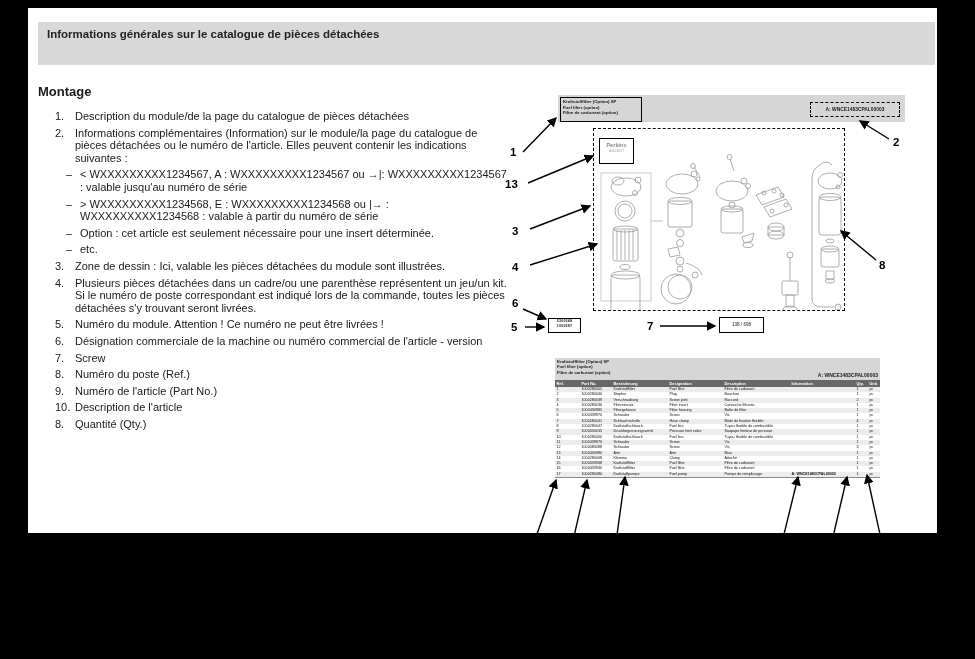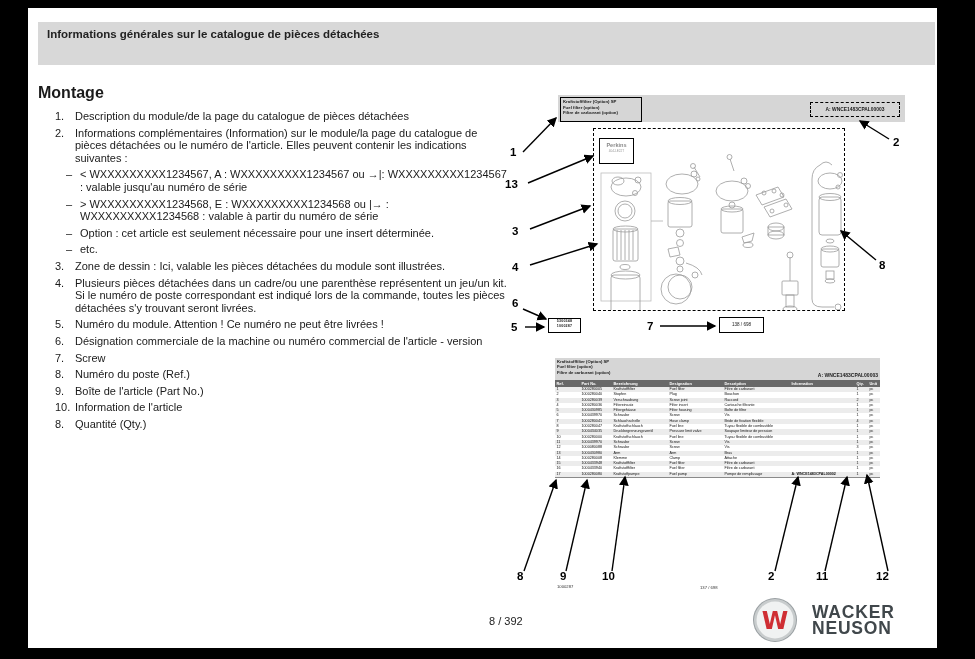--- a/index.html
+++ b/index.html
@@ -1,23 +1,23 @@
 <!DOCTYPE html>
 <html><head>
 <meta charset="utf-8">
 <style>
   html,body{margin:0;padding:0;background:#000;}
-  .page{position:relative;width:975px;height:659px;background:#000;overflow:hidden;
+  .page{position:relative;width:975px;height:533px;background:#000;overflow:hidden;
         font-family:"Liberation Sans",sans-serif;color:#1a1a1a;}
   .sheet{position:absolute;left:28px;top:8px;width:909px;height:640px;background:#ffffff;}
 
   
   .title-bar{position:absolute;left:38px;top:22px;width:897px;height:43px;background:#d8d8d8;}
   .title-bar .t{position:absolute;left:9px;top:6px;font-size:11.5px;font-weight:bold;color:#222;}
-  .section-title{position:absolute;left:38px;top:84px;font-size:16px;font-weight:bold;}
+  .section-title{position:absolute;left:38px;top:84px;font-size:13px;font-weight:bold;}
 
   
   .instructions{position:absolute;left:55px;top:110px;width:452px;font-size:11px;line-height:12.6px;}
   .li{display:flex;margin-bottom:4px;}
   .li .num{width:20px;flex:none;}
   .li .txt{flex:1;}
   .li.sub{margin-left:11px;}
   .li.sub .num{width:14px;}
 
   
@@ -146,26 +146,26 @@
         <span class="txt">Screw</span>
       </div>
 
       <div class="li item">
         <span class="num">8.</span>
         <span class="txt">Numéro du poste (Ref.)</span>
       </div>
 
       <div class="li item">
         <span class="num">9.</span>
-        <span class="txt">Boîte de l'article (Part No.)</span>
+        <span class="txt">Numéro de l'article (Part No.)</span>
       </div>
 
       <div class="li item">
         <span class="num">10.</span>
-        <span class="txt">Information de l'article</span>
+        <span class="txt">Description de l'article</span>
       </div>
 
       <div class="li item">
         <span class="num">8.</span>
         <span class="txt">Quantité (Qty.)</span>
       </div>
 
 
     </div>
 

